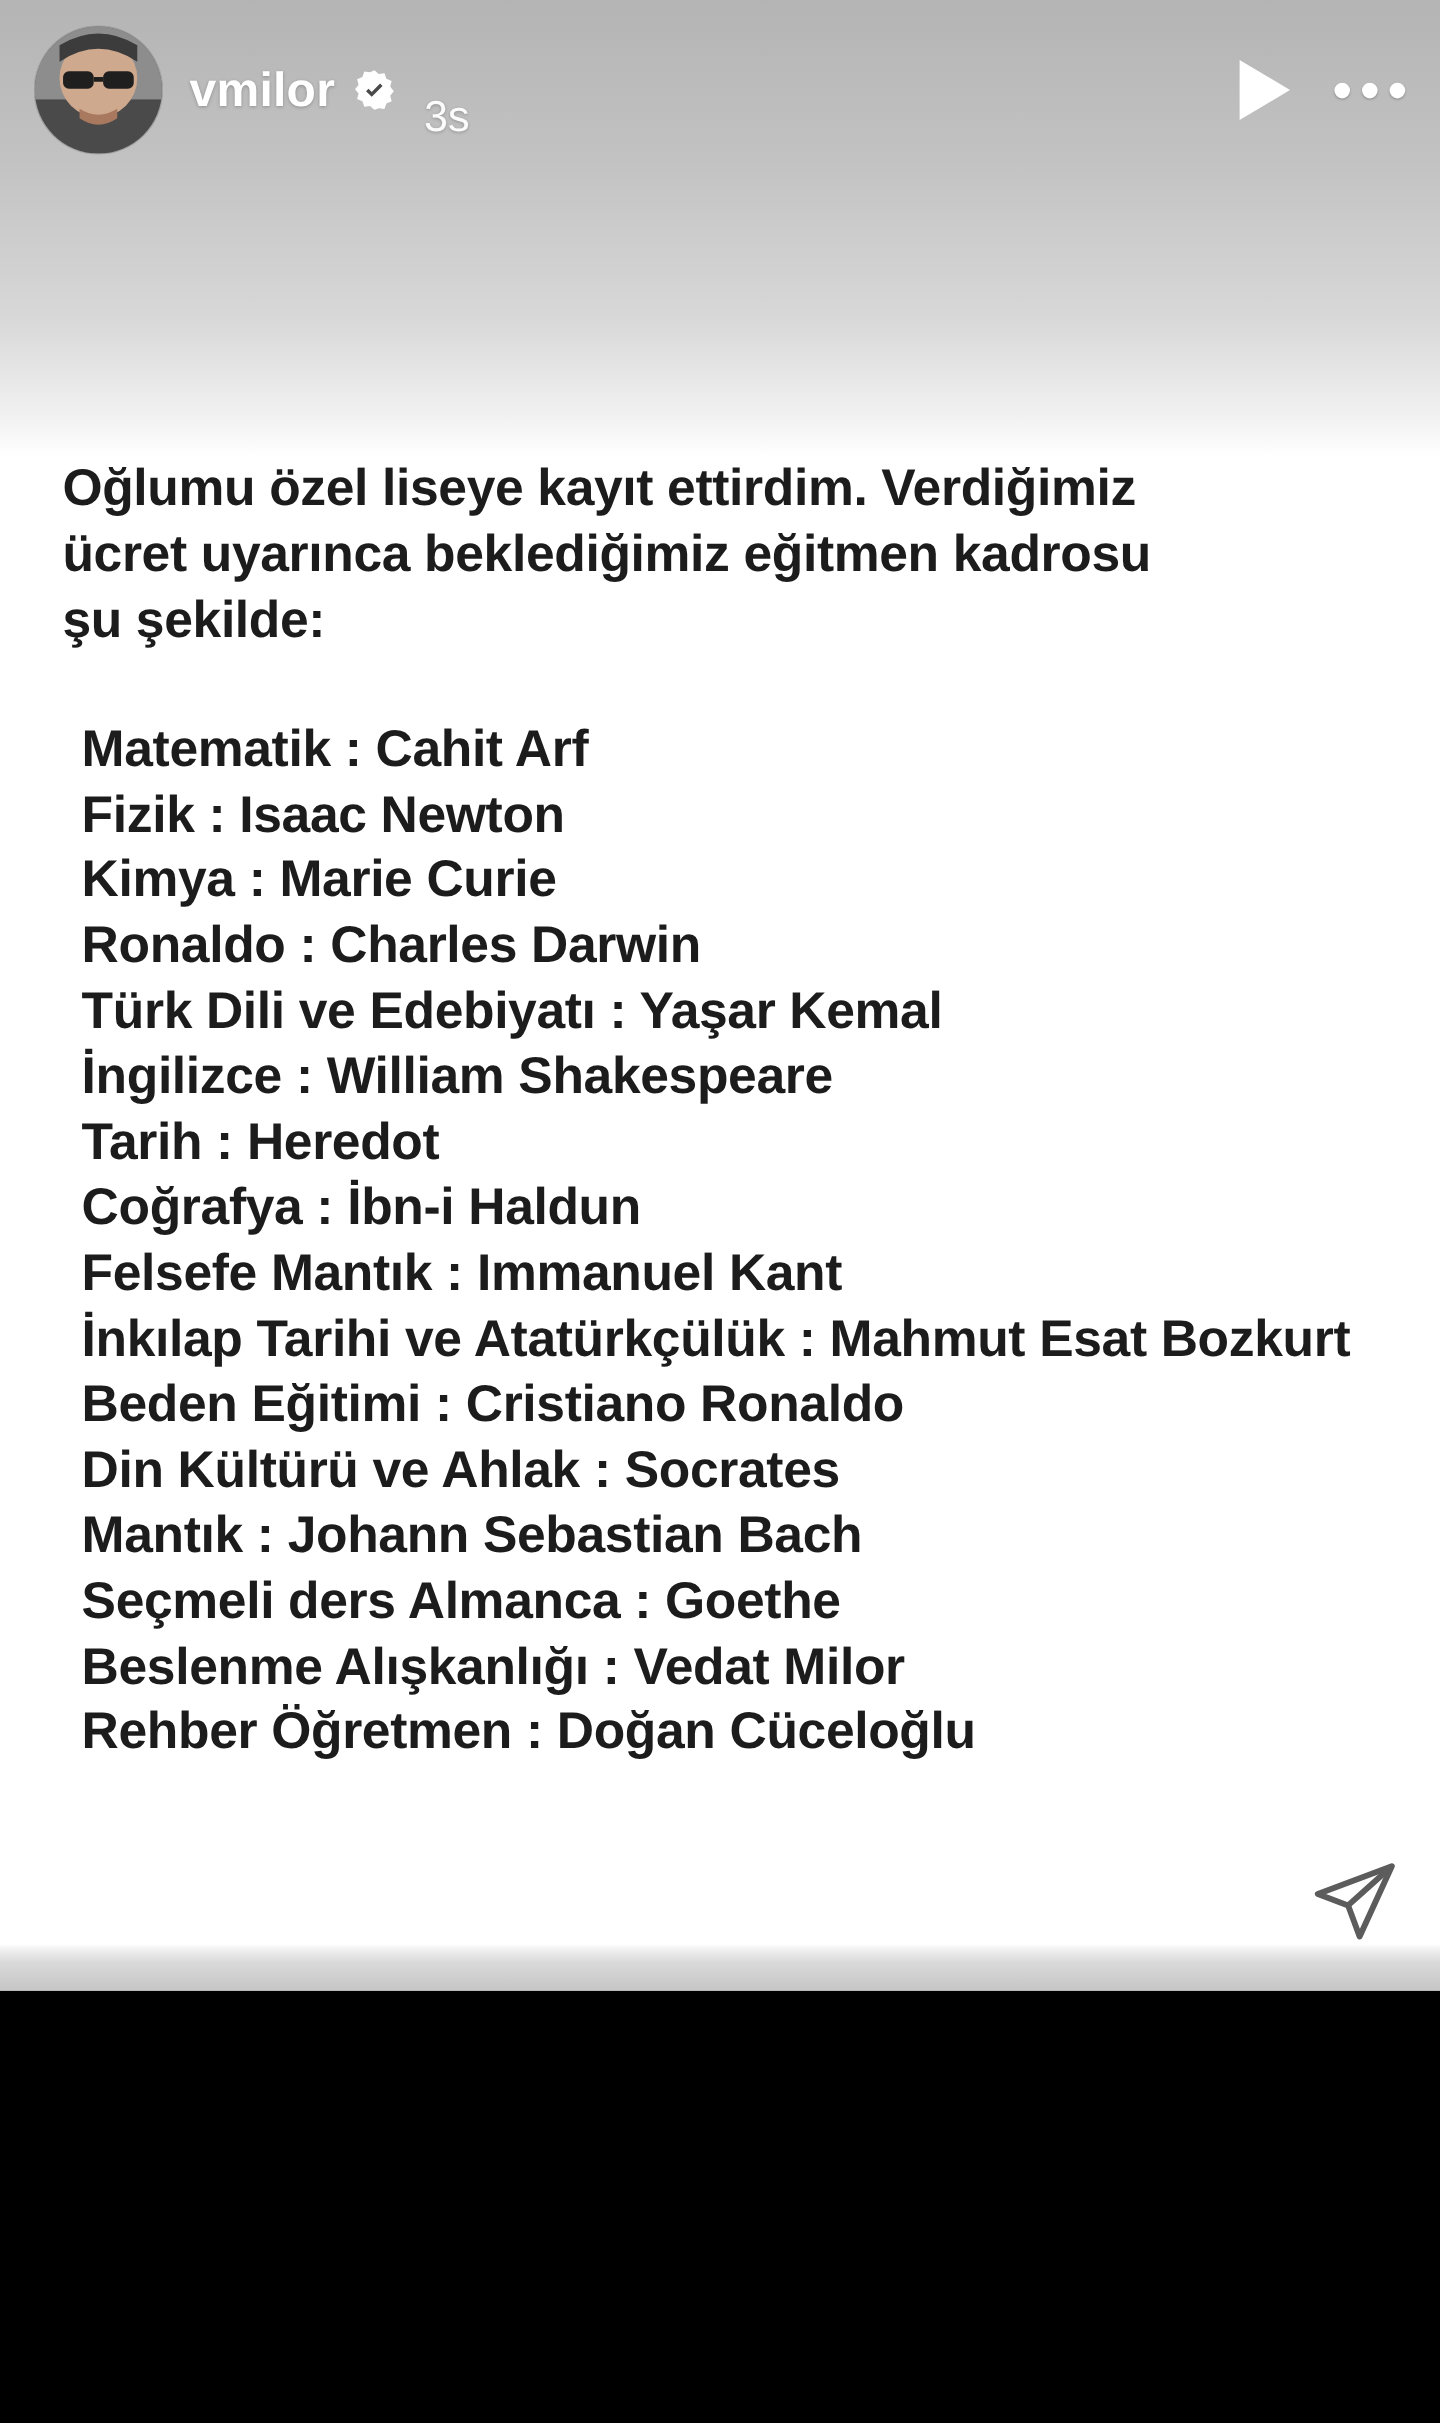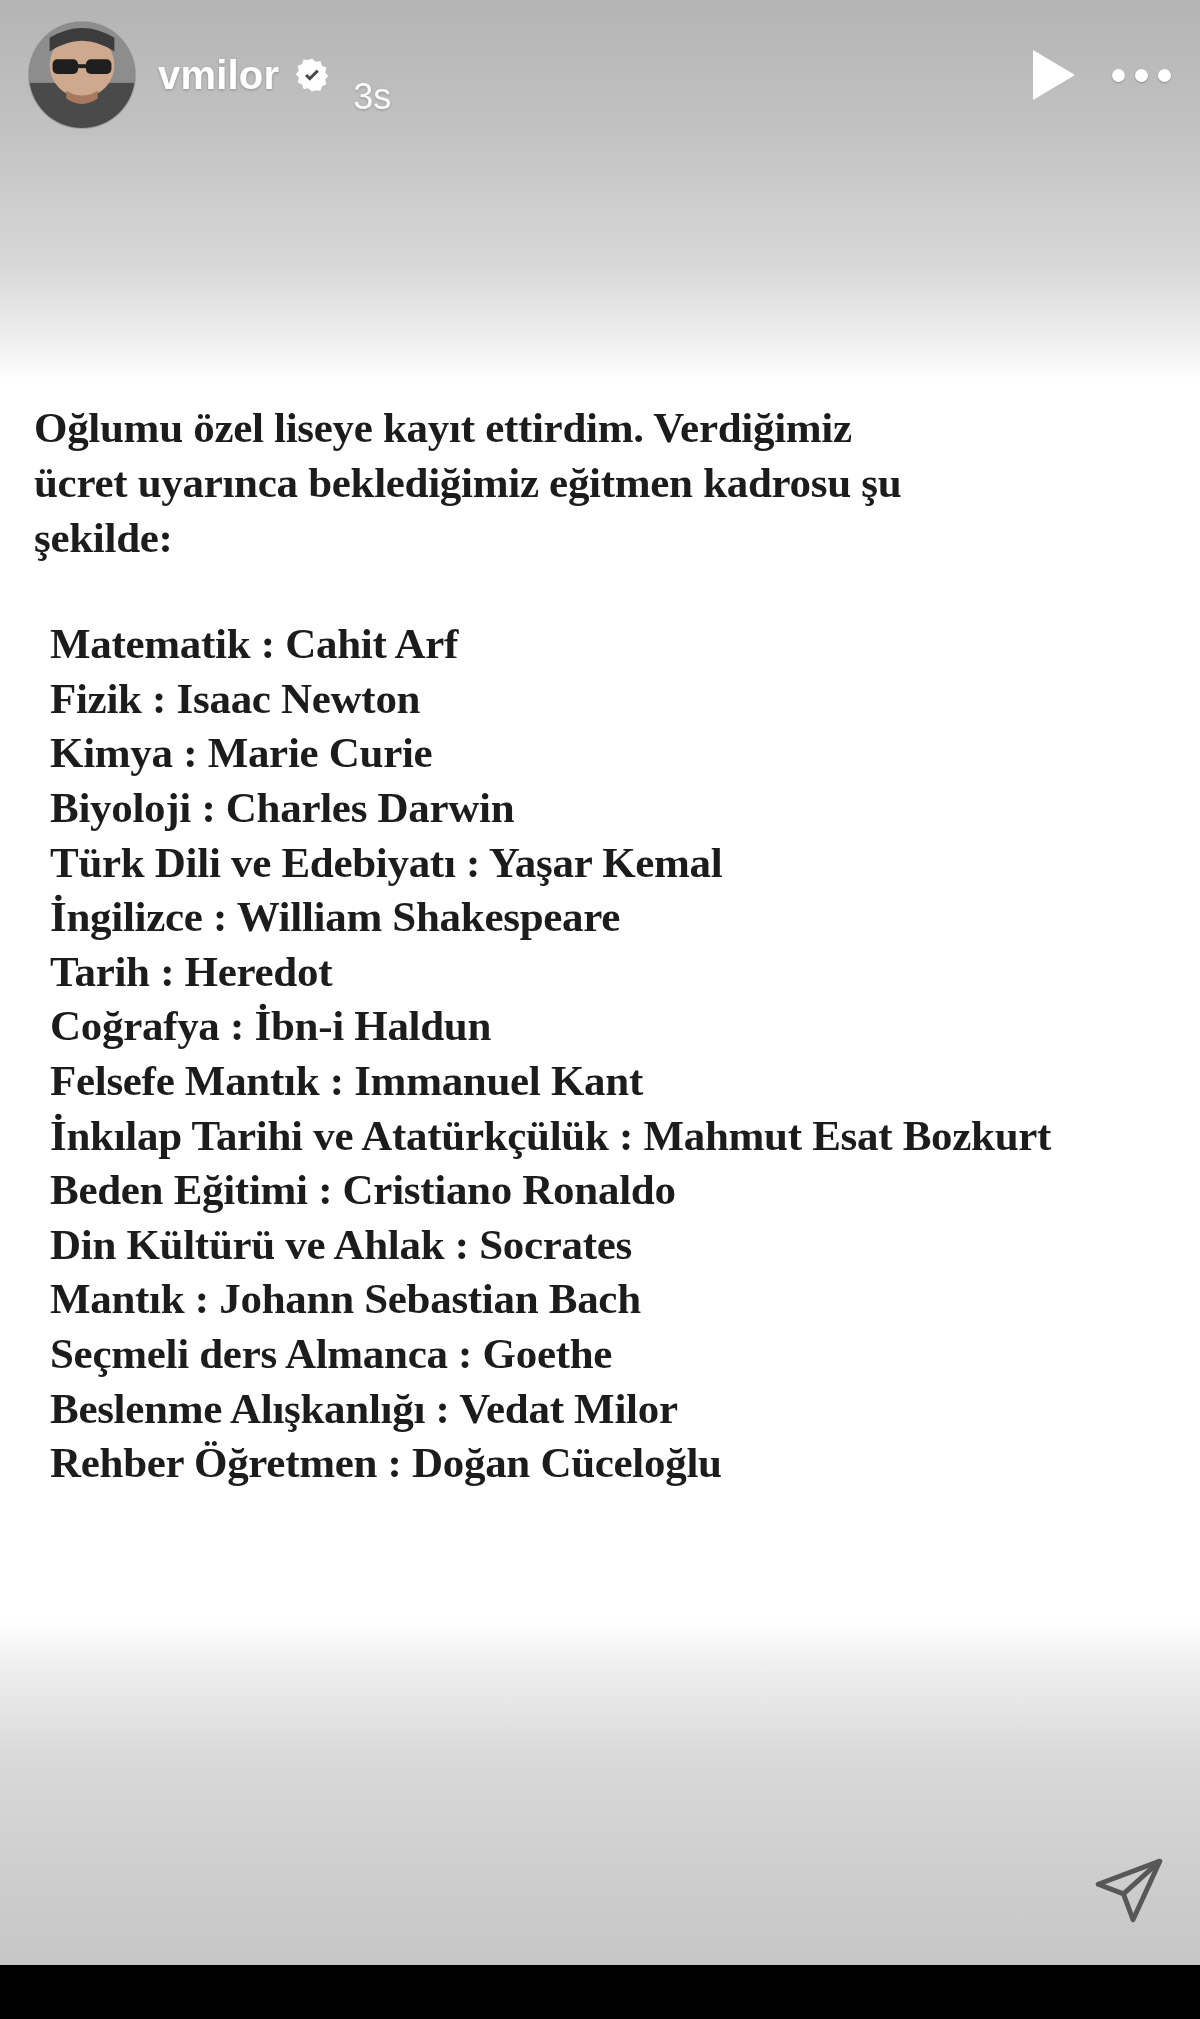--- a/index.html
+++ b/index.html
@@ -10,21 +10,21 @@
   }
   body {
     width: 1200px;
     height: 2019px;
     font-family: "Liberation Sans", sans-serif;
     overflow: hidden;
   }
   .story {
     position: relative;
     width: 1200px;
-    height: 1965px;
+    height: 1659px;
     background: #c9c9c9;
     overflow: hidden;
   }
   
   .bg-top {
     position: absolute;
     left: 0; top: 0; right: 0;
     height: 380px;
     background: linear-gradient(to bottom, #b4b4b4 0%, #c2c2c2 35%, #d8d8d8 70%, #f2f2f2 92%, #ffffff 100%);
   }
@@ -109,25 +109,24 @@
     height: 13px;
     border-radius: 50%;
     background: #ffffff;
     box-shadow: 0 1px 2px rgba(0,0,0,.25);
   }
 
   
   .content {
     position: absolute;
     left: 0;
-    top: 400px;
+    top: 380px;
     width: 1200px;
-    padding: 0 34px;
+    padding: 0 52px;
     z-index: 4;
-    font-family: Liberation Serif, serif;
   }
   .intro {
     color: #1c1c1c;
     font-size: 43px;
     font-weight: bold;
     line-height: 1.28;
     letter-spacing: -0.3px;
     margin: 0 0 52px 0;
     max-width: 920px;
   }
@@ -218,21 +217,21 @@
       </span>
     </div>
   </div>
 
   <div class="content">
     <p class="intro">Oğlumu özel liseye kayıt ettirdim. Verdiğimiz ücret uyarınca beklediğimiz eğitmen kadrosu şu şekilde:</p>
     <ul class="subjects">
       <li>Matematik : Cahit Arf</li>
       <li>Fizik : Isaac Newton</li>
       <li>Kimya : Marie Curie</li>
-      <li>Biyoloji : Charles Darwin</li>
+      <li>Ronaldo : Charles Darwin</li>
       <li>Türk Dili ve Edebiyatı : Yaşar Kemal</li>
       <li>İngilizce : William Shakespeare</li>
       <li>Tarih : Heredot</li>
       <li>Coğrafya : İbn-i Haldun</li>
       <li>Felsefe Mantık : Immanuel Kant</li>
       <li>İnkılap Tarihi ve Atatürkçülük : Mahmut Esat Bozkurt</li>
       <li>Beden Eğitimi : Cristiano Ronaldo</li>
       <li>Din Kültürü ve Ahlak : Socrates</li>
       <li>Mantık : Johann Sebastian Bach</li>
       <li>Seçmeli ders Almanca : Goethe</li>

